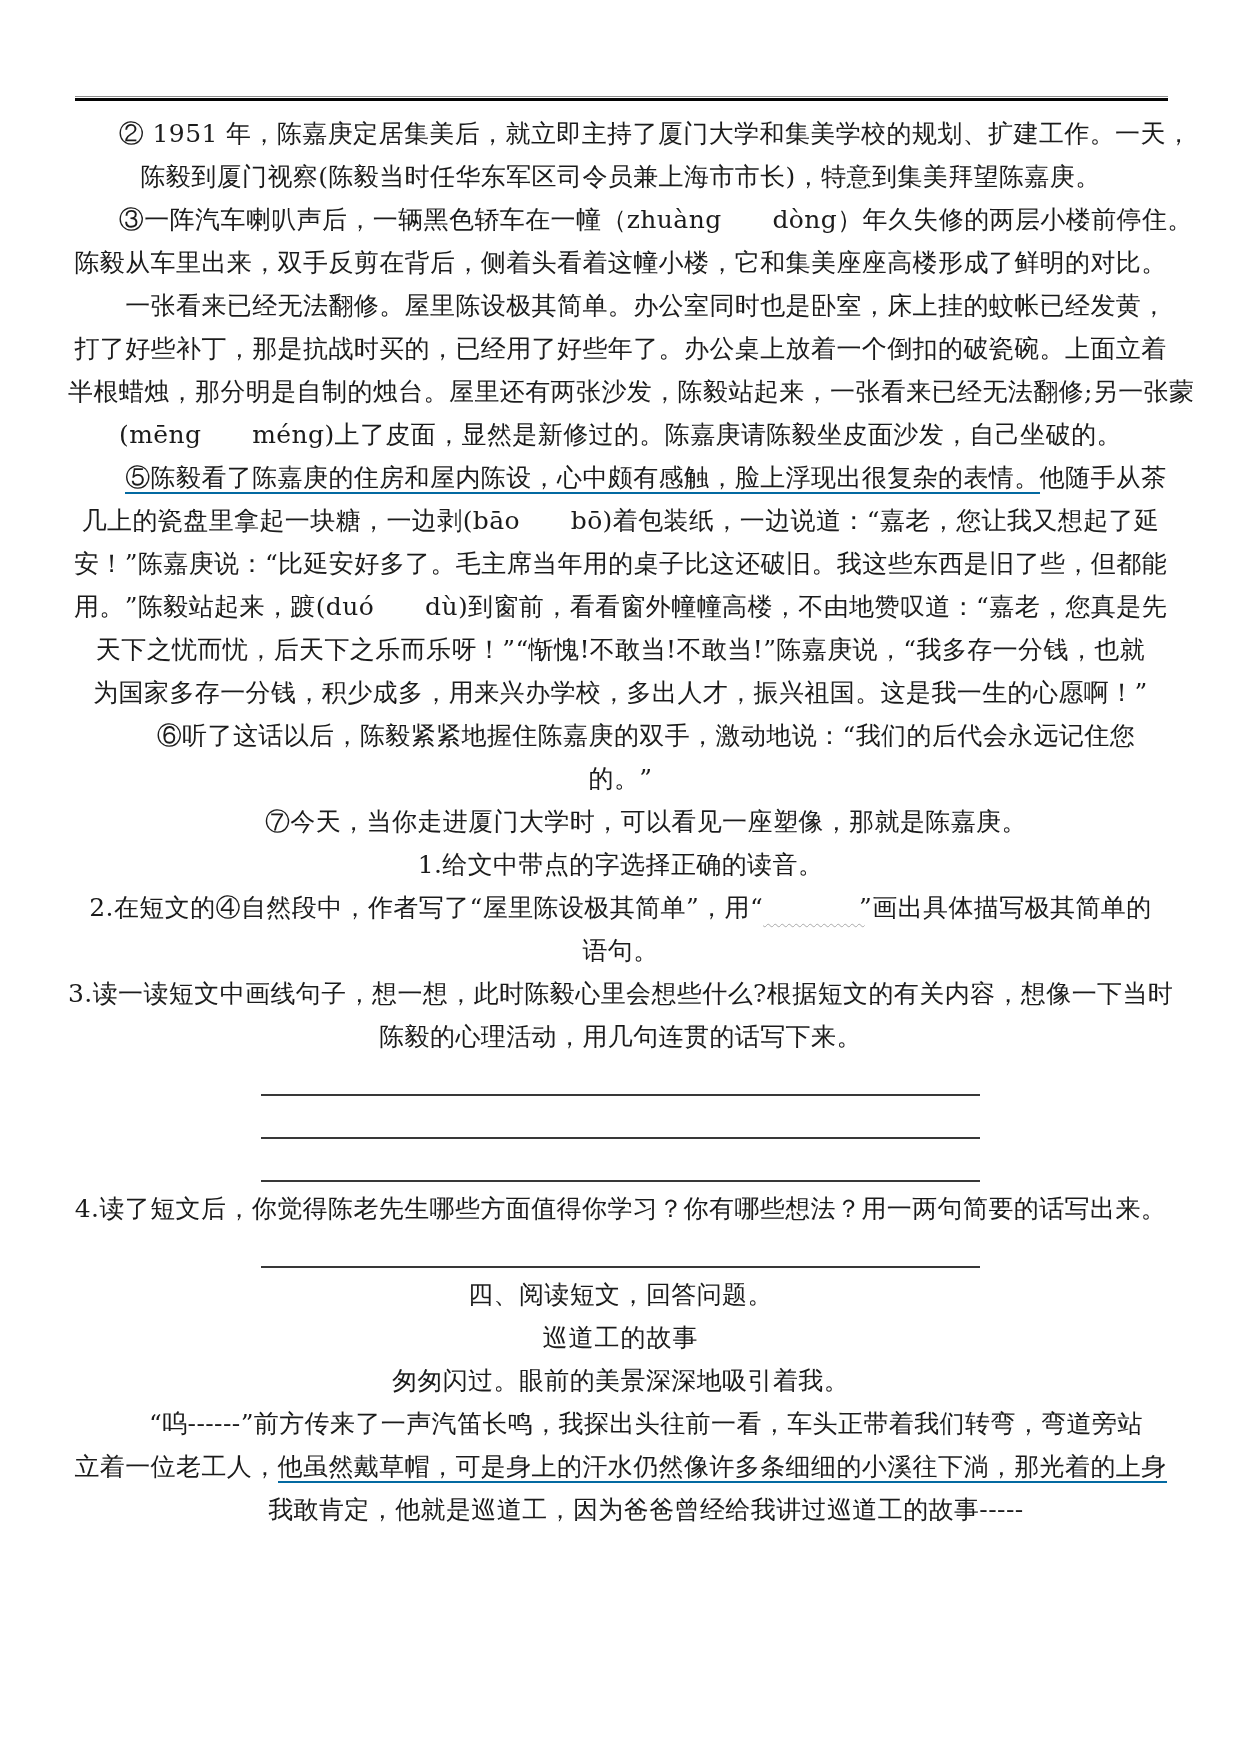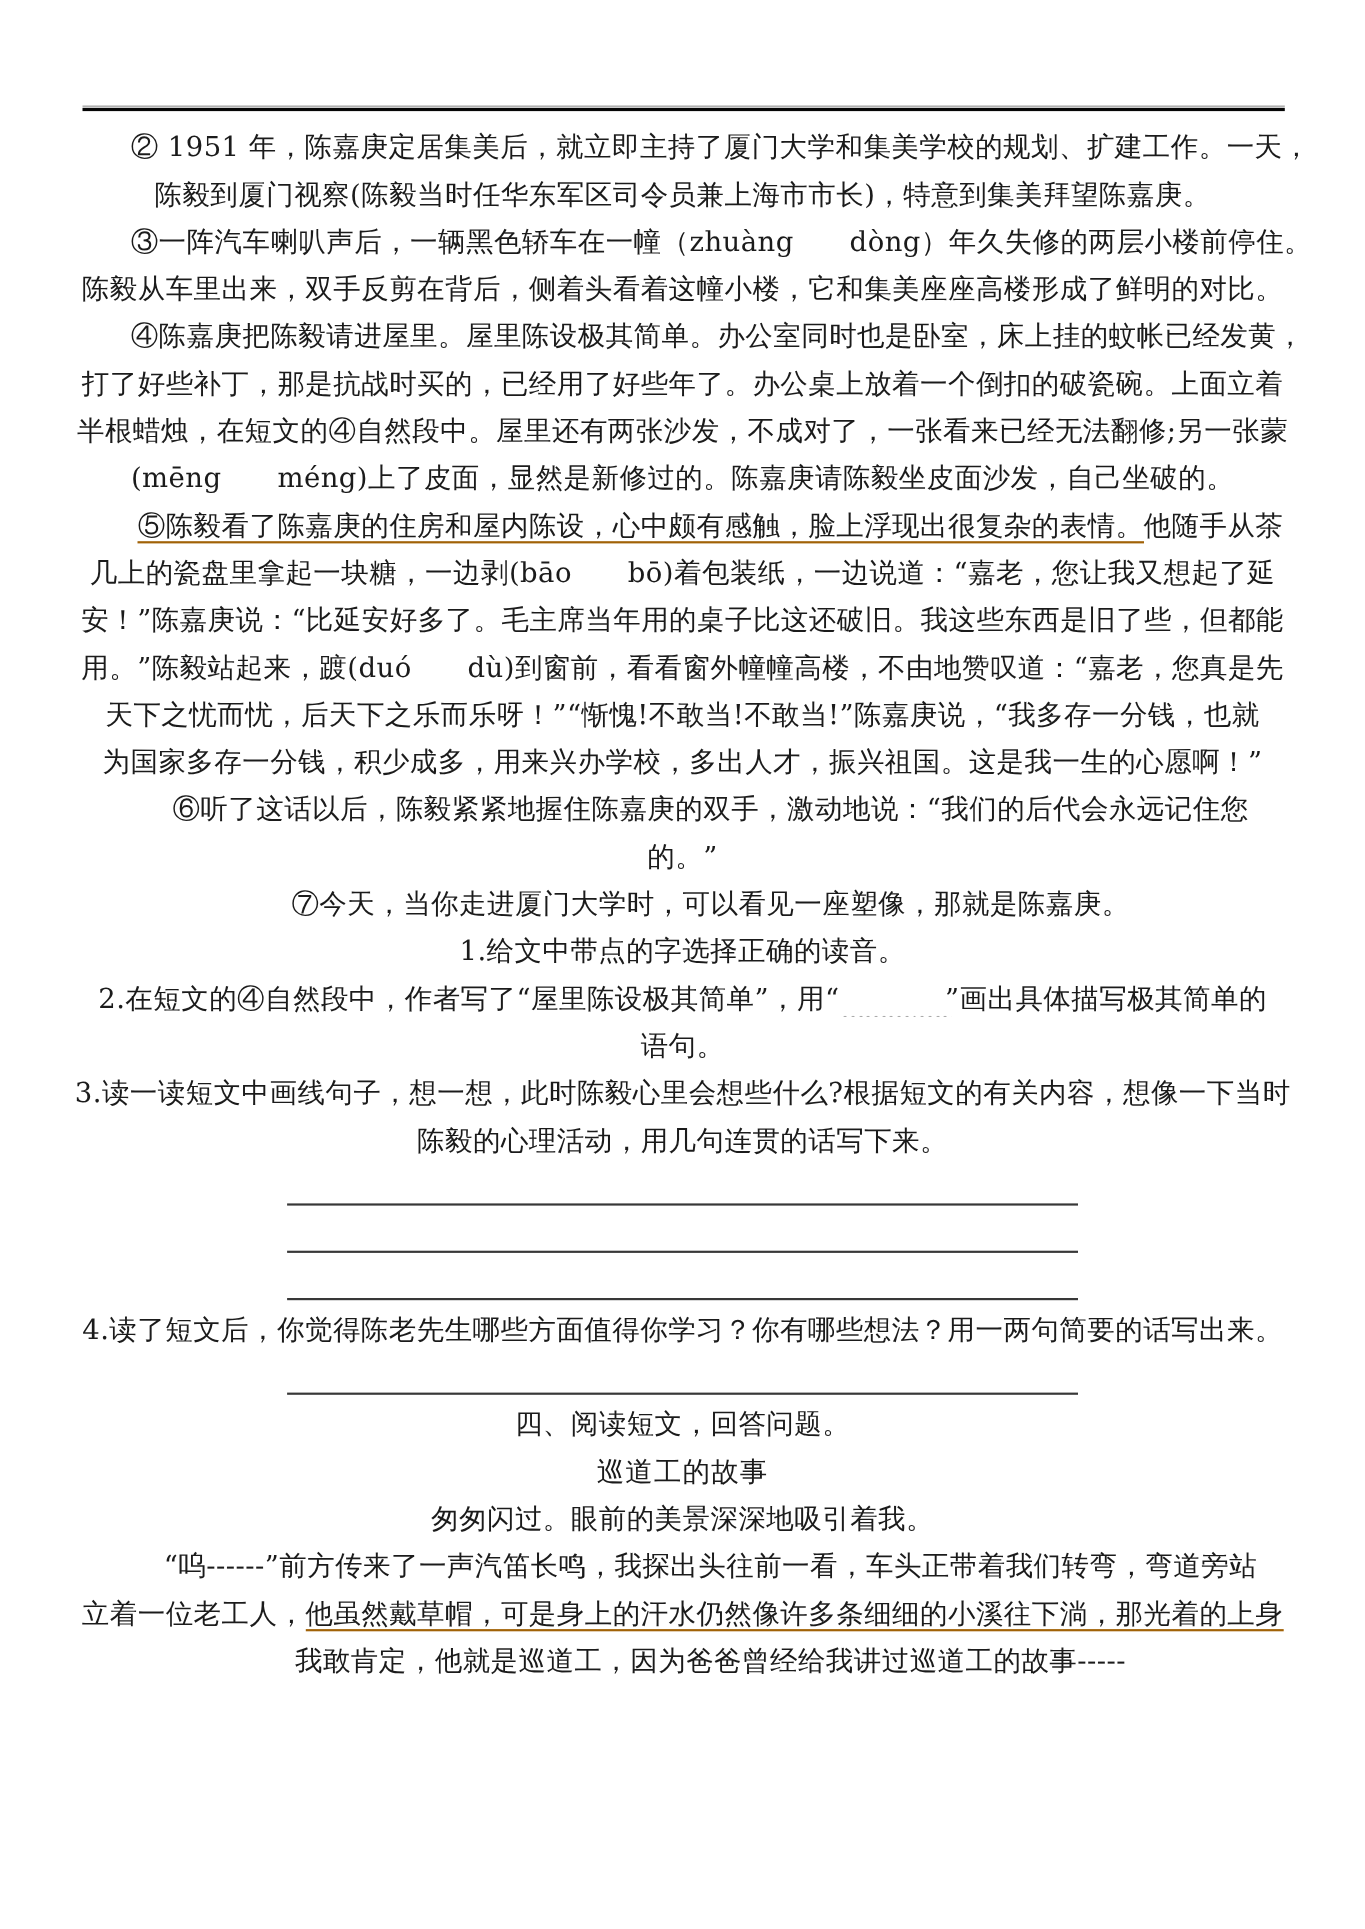--- a/index.html
+++ b/index.html
@@ -39,21 +39,21 @@
     font-size: 25px;
     letter-spacing: 0.4px;
     white-space: pre;
     text-align: center;
   }
   .row.center {
     text-align: center;
     letter-spacing: 1px;
   }
   .run-u {
-    border-bottom: 2px solid #a16207;
+    border-bottom: 2px solid #0369a1;
   }
   .run-wavy {
     display: inline-block;
     width: 96px;
     height: 30px;
     vertical-align: baseline;
     text-decoration: underline;
     text-decoration-style: wavy;
     text-decoration-color: #a9a9a9;
     text-decoration-thickness: 1px;
@@ -69,23 +69,23 @@
 </head>
 <body>
 
 <div class="page">
   <div class="top-rule"></div>
     <div class="doc-body">
       <div class="row"><span>　　② 1951 年，陈嘉庚定居集美后，就立即主持了厦门大学和集美学校的规划、扩建工作。一天，</span></div>
       <div class="row"><span>陈毅到厦门视察(陈毅当时任华东军区司令员兼上海市市长)，特意到集美拜望陈嘉庚。</span></div>
       <div class="row"><span>　　③一阵汽车喇叭声后，一辆黑色轿车在一幢（zhuàng　　dòng）年久失修的两层小楼前停住。</span></div>
       <div class="row"><span>陈毅从车里出来，双手反剪在背后，侧着头看着这幢小楼，它和集美座座高楼形成了鲜明的对比。</span></div>
-      <div class="row"><span>　　④陈嘉庚把陈毅请进屋里。屋里陈设极其简单。办公室同时也是卧室，床上挂的蚊帐已经发黄，</span></div>
+      <div class="row"><span>　　一张看来已经无法翻修。屋里陈设极其简单。办公室同时也是卧室，床上挂的蚊帐已经发黄，</span></div>
       <div class="row"><span>打了好些补丁，那是抗战时买的，已经用了好些年了。办公桌上放着一个倒扣的破瓷碗。上面立着</span></div>
-      <div class="row"><span>半根蜡烛，在短文的④自然段中。屋里还有两张沙发，不成对了，一张看来已经无法翻修;另一张蒙</span></div>
+      <div class="row"><span>半根蜡烛，那分明是自制的烛台。屋里还有两张沙发，陈毅站起来，一张看来已经无法翻修;另一张蒙</span></div>
       <div class="row"><span>(mēng　　méng)上了皮面，显然是新修过的。陈嘉庚请陈毅坐皮面沙发，自己坐破的。</span></div>
       <div class="row"><span>　　</span><span class="run-u">⑤陈毅看了陈嘉庚的住房和屋内陈设，心中颇有感触，脸上浮现出很复杂的表情。</span><span>他随手从茶</span></div>
       <div class="row"><span>几上的瓷盘里拿起一块糖，一边剥(bāo　　bō)着包装纸，一边说道：“嘉老，您让我又想起了延</span></div>
       <div class="row"><span>安！”陈嘉庚说：“比延安好多了。毛主席当年用的桌子比这还破旧。我这些东西是旧了些，但都能</span></div>
       <div class="row"><span>用。”陈毅站起来，踱(duó　　dù)到窗前，看看窗外幢幢高楼，不由地赞叹道：“嘉老，您真是先</span></div>
       <div class="row"><span>天下之忧而忧，后天下之乐而乐呀！”“惭愧!不敢当!不敢当!”陈嘉庚说，“我多存一分钱，也就</span></div>
       <div class="row"><span>为国家多存一分钱，积少成多，用来兴办学校，多出人才，振兴祖国。这是我一生的心愿啊！”</span></div>
       <div class="row"><span>　　⑥听了这话以后，陈毅紧紧地握住陈嘉庚的双手，激动地说：“我们的后代会永远记住您</span></div>
       <div class="row"><span>的。”</span></div>
       <div class="row"><span>　　⑦今天，当你走进厦门大学时，可以看见一座塑像，那就是陈嘉庚。</span></div>

